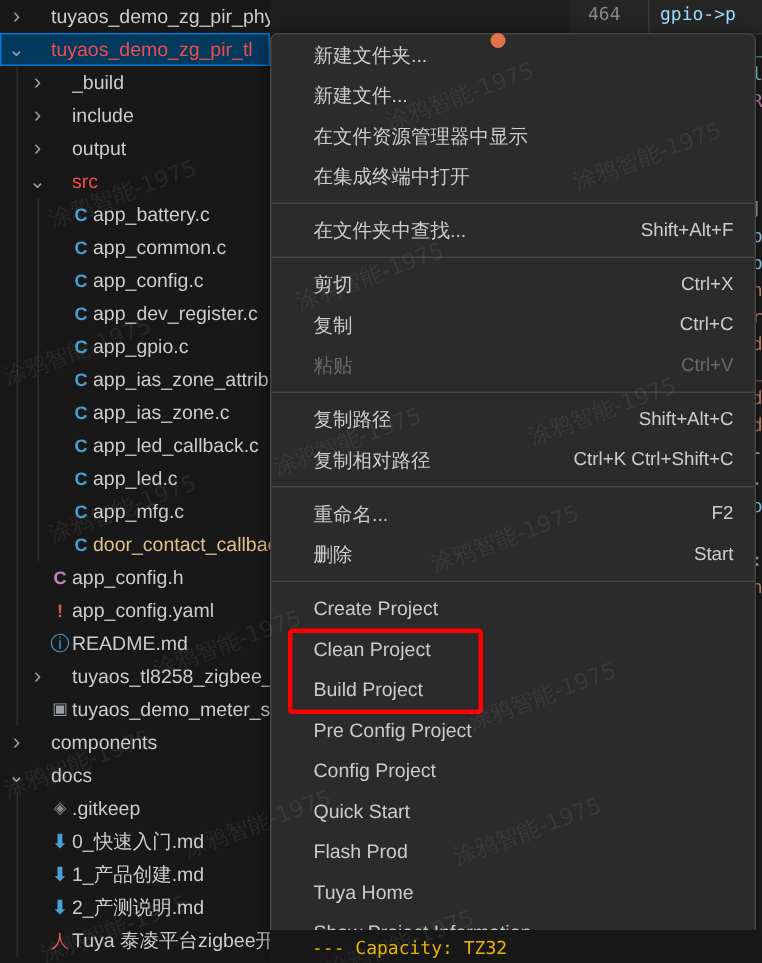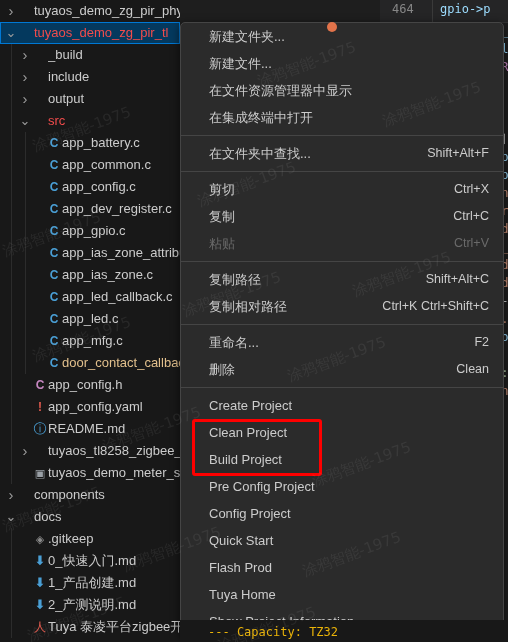--- a/index.html
+++ b/index.html
@@ -379,21 +379,21 @@
       <span class="mlabel">复制相对路径</span>
       <span class="mkey">Ctrl+K Ctrl+Shift+C</span>
     </div>
     <div class="msep"></div>
     <div class="mi">
       <span class="mlabel">重命名...</span>
       <span class="mkey">F2</span>
     </div>
     <div class="mi">
       <span class="mlabel">删除</span>
-      <span class="mkey">Clean</span>
+      <span class="mkey">Start</span>
     </div>
     <div class="msep"></div>
     <div class="mi">
       <span class="mlabel">Create Project</span>
     </div>
     <div class="mi">
       <span class="mlabel">Clean Project</span>
     </div>
     <div class="mi">
       <span class="mlabel">Build Project</span>

